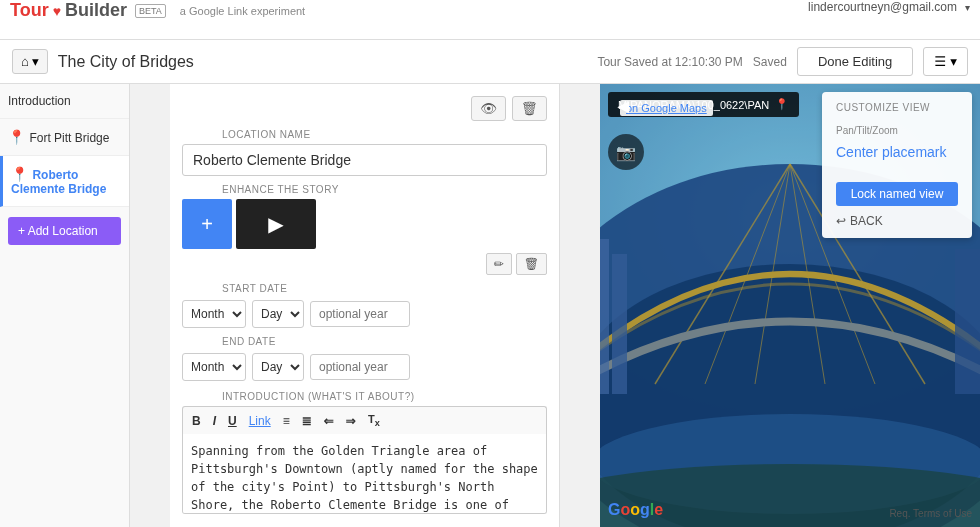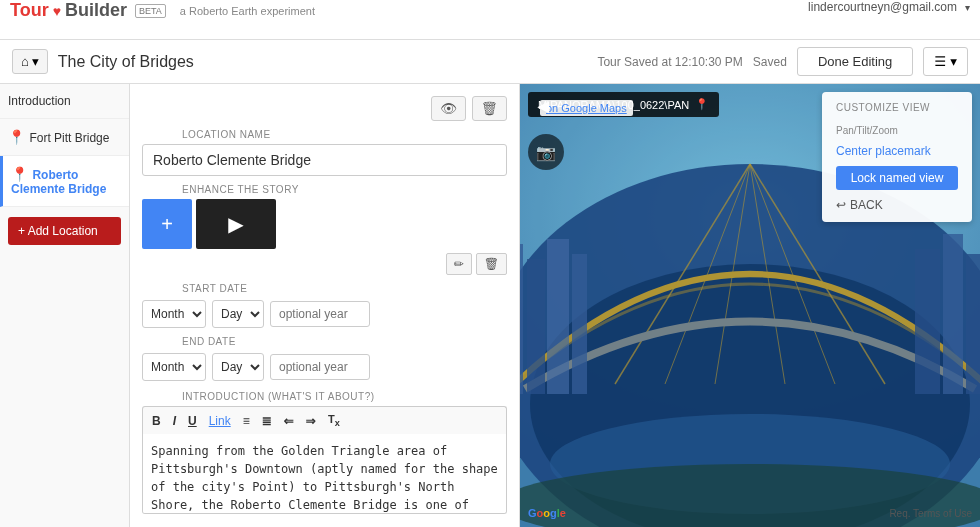--- a/index.html
+++ b/index.html
@@ -28,28 +28,28 @@
     }
     .home-btn { background: #f5f5f5; border: 1px solid #ccc; border-radius: 3px; padding: 4px 8px; cursor: pointer; display: flex; align-items: center; gap: 3px; }
     .title-text { font-size: 16px; color: #333; font-weight: normal; flex: 1; }
     .title-bar-right { margin-left: auto; display: flex; align-items: center; gap: 10px; }
     .save-status { color: #777; font-size: 12px; }
     .saved-label { color: #777; font-size: 12px; }
     .done-editing-btn { background: #fff; border: 1px solid #ccc; border-radius: 3px; padding: 6px 20px; font-size: 13px; color: #333; cursor: pointer; }
     .hamburger-btn { background: #fff; border: 1px solid #ccc; border-radius: 3px; padding: 6px 10px; cursor: pointer; display: flex; align-items: center; gap: 4px; }
 
     
-    .main-layout { display: flex; height: calc(527px - 84px); }
+    .main-layout { display: flex; height: calc(527px - 84px); gap: 40px; }
 
     
     .left-sidebar { width: 130px; background: #f9f9f9; border-right: 1px solid #ddd; display: flex; flex-direction: column; overflow-y: auto; }
     .sidebar-item { padding: 10px 8px; border-bottom: 1px solid #eee; cursor: pointer; font-size: 12px; color: #333; position: relative; }
     .sidebar-item.active { background: #fff; border-left: 3px solid #4285f4; }
     .sidebar-item-pin { color: #e53935; font-size: 14px; margin-right: 4px; }
-    .add-location-btn { margin: 10px 8px; background: #b91c1c; color: white; border: none; border-radius: 3px; padding: 7px 10px; font-size: 12px; cursor: pointer; display: flex; align-items: center; gap: 4px; }
+    .add-location-btn { margin: 10px 8px; background: #8b5cf6; color: white; border: none; border-radius: 3px; padding: 7px 10px; font-size: 12px; cursor: pointer; display: flex; align-items: center; gap: 4px; }
 
     
     .middle-panel { width: 390px; background: #fff; border-right: 1px solid #ddd; overflow-y: auto; padding: 12px; }
     .panel-header-icons { display: flex; justify-content: flex-end; gap: 6px; margin-bottom: 8px; }
     .icon-btn { background: #f5f5f5; border: 1px solid #ccc; border-radius: 3px; padding: 4px 8px; cursor: pointer; color: #555; }
     .field-label { font-size: 10px; color: #888; text-transform: uppercase; letter-spacing: 0.5px; margin-bottom: 4px; margin-top: 8px; padding-left: 40px; }
     .text-input { width: 100%; border: 1px solid #ccc; border-radius: 3px; padding: 7px 10px; font-size: 14px; color: #333; }
 
     
     .media-section { margin-top: 8px; }
@@ -88,26 +88,26 @@
     
     .maps-link { position: absolute; top: 16px; left: 20px; background: rgba(255,255,255,0.9); color: #4285f4; font-size: 11px; padding: 2px 6px; border-radius: 2px; text-decoration: underline; cursor: pointer; }
 
     
     .camera-icon-btn { position: absolute; top: 50px; left: 8px; background: rgba(0,0,0,0.6); border: none; border-radius: 50%; width: 36px; height: 36px; color: white; font-size: 16px; cursor: pointer; display: flex; align-items: center; justify-content: center; }
 
     
     .customize-panel { position: absolute; top: 8px; right: 8px; background: rgba(255,255,255,0.95); border-radius: 4px; padding: 10px 14px; min-width: 150px; box-shadow: 0 2px 6px rgba(0,0,0,0.2); }
     .customize-title { font-size: 10px; color: #888; text-transform: uppercase; letter-spacing: 0.5px; margin-bottom: 12px; }
     .customize-subtitle { font-size: 10px; color: #888; margin-bottom: 8px; }
-    .customize-link { color: #4285f4; font-size: 12px; cursor: pointer; display: block; margin-bottom: 8px; text-decoration: none; }
+    .customize-link { color: #4285f4; font-size: 14px; cursor: pointer; display: block; margin-bottom: 22px; text-decoration: none; }
     .lock-view-btn { background: #4285f4; color: white; border: none; border-radius: 3px; padding: 5px 10px; font-size: 12px; cursor: pointer; width: 100%; margin-bottom: 8px; }
     .back-btn { background: none; border: none; color: #555; font-size: 12px; cursor: pointer; display: flex; align-items: center; gap: 4px; }
 
     
-    .google-logo { position: absolute; bottom: 8px; left: 8px; font-size: 11px; }
+    .google-logo { position: absolute; bottom: 8px; left: 8px; font-size: 16px; }
     .google-logo span:nth-child(1) { color: #4285F4; font-weight: bold; }
     .google-logo span:nth-child(2) { color: #EA4335; font-weight: bold; }
     .google-logo span:nth-child(3) { color: #FBBC05; font-weight: bold; }
     .google-logo span:nth-child(4) { color: #4285F4; font-weight: bold; }
     .google-logo span:nth-child(5) { color: #34A853; font-weight: bold; }
     .google-logo span:nth-child(6) { color: #EA4335; font-weight: bold; }
     .terms-link { position: absolute; bottom: 8px; right: 8px; font-size: 10px; color: #555; }
 
     
     .bridge-svg { position: absolute; inset: 0; width: 100%; height: 100%; }
@@ -116,21 +116,21 @@
   </style>
 </head>
 <body>
 
 <div class="top-bar">
   <div class="logo-area">
     <span class="logo-tour">Tour</span>
     <span class="logo-pin">♥</span>
     <span class="logo-builder">Builder</span>
     <span class="beta-badge">BETA</span>
-    <span class="google-earth-text">a Roberto Earth experiment</span>
+    <span class="google-earth-text">a Google Link experiment</span>
   </div>
   <div class="top-bar-right">
     <span class="user-email">lindercourtneyn@gmail.com</span>
     <span class="dropdown-arrow">▾</span>
   </div>
 </div>
 
 <div class="title-bar">
   <button class="home-btn">
     <span>⌂</span>

